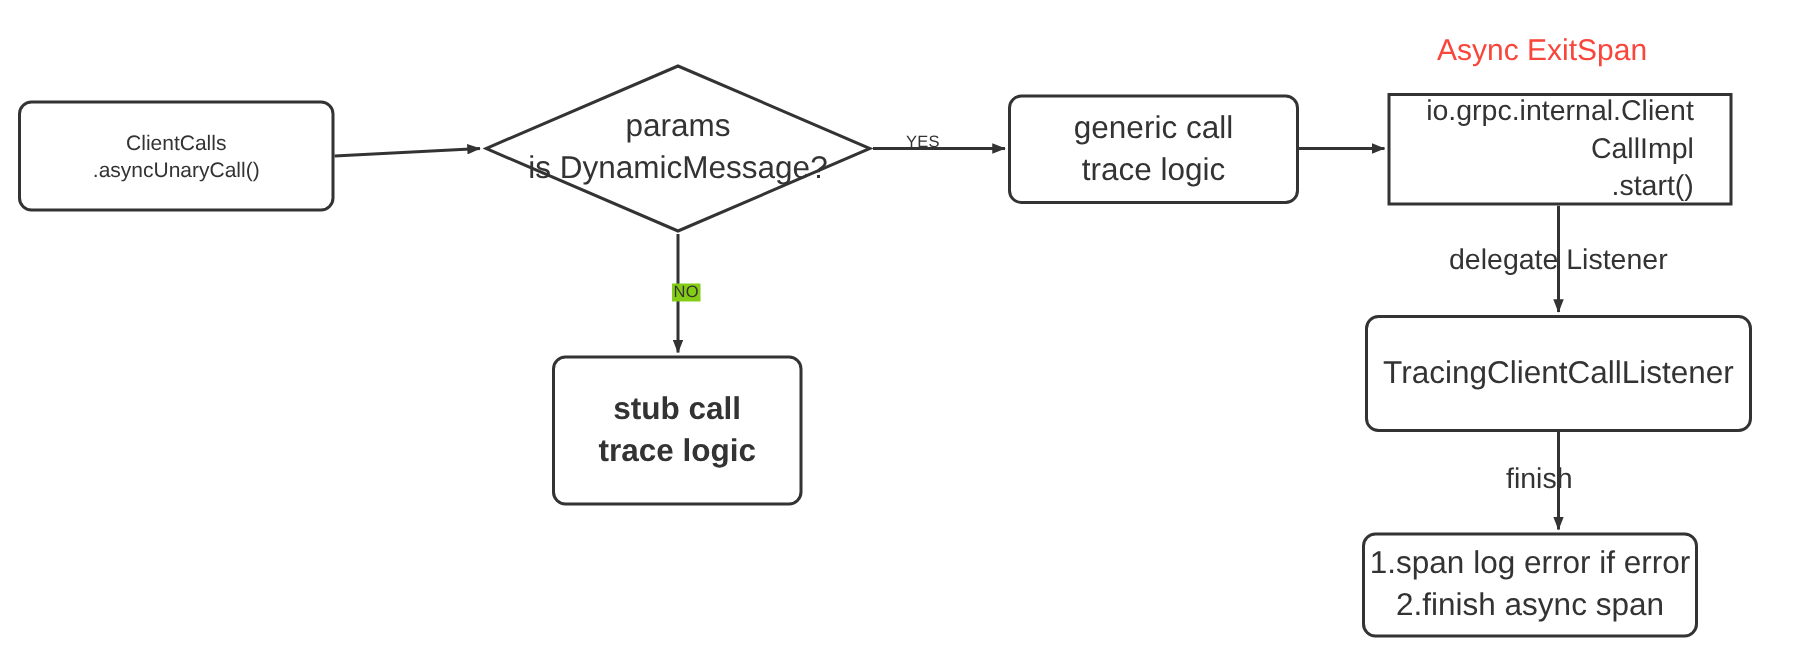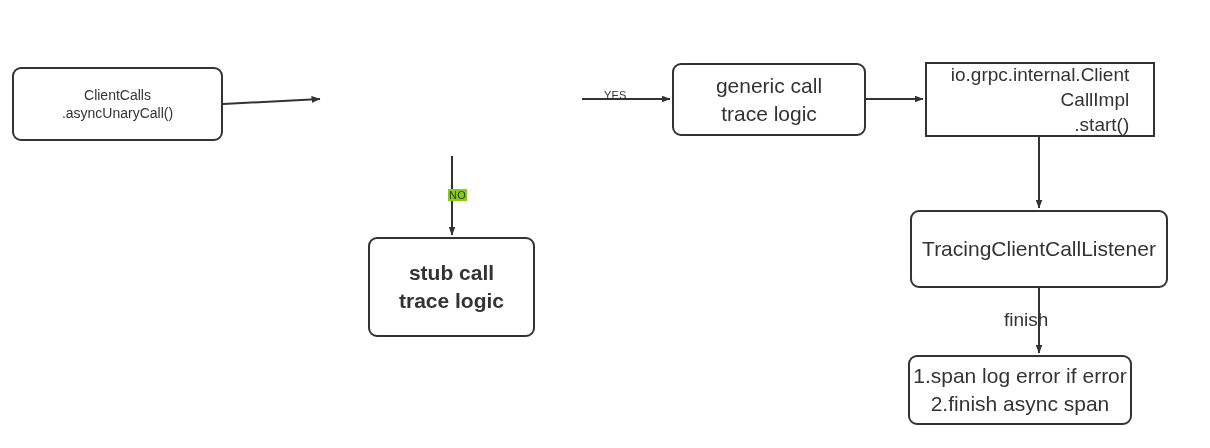--- a/index.html
+++ b/index.html
@@ -138,37 +138,46 @@
     </g>
 
     <g>
       <line x1="1039" y1="288" x2="1039" y2="353" stroke="#333333" stroke-width="2" marker-end="url(#arrowhead)"></line>
     </g>
   </svg>
 
   <div class="node rounded" id="node-client-calls">ClientCalls
 .asyncUnaryCall()</div>
 
+  <div id="node-decision">
+    <svg class="diamond-shape" viewBox="0 0 260 114" preserveAspectRatio="none" xmlns="http://www.w3.org/2000/svg">
+      <polygon points="130,2 258,57 130,112 2,57" fill="#ffffff" stroke="#333333" stroke-width="2" vector-effect="non-scaling-stroke"></polygon>
+    </svg>
+    <div class="diamond-label">params
+is DynamicMessage?</div>
+  </div>
 
   <div class="node rounded" id="node-generic-call">generic call
 trace logic</div>
 
   <div class="node rounded" id="node-stub-call">stub call
 trace logic</div>
 
   <div class="node sharp" id="node-client-call-impl">io.grpc.internal.Client
 CallImpl
 .start()</div>
 
   <div class="node rounded" id="node-tracing-listener">TracingClientCallListener</div>
 
   <div class="node rounded" id="node-finish-span">1.span log error if error
 2.finish async span</div>
 
   <div class="edge-label" id="label-yes">YES</div>
 
   <div class="edge-label" id="label-no">NO</div>
 
+  <div class="edge-label" id="label-delegate">delegate Listener</div>
 
   <div class="edge-label" id="label-onclose">finish</div>
 
+  <div id="annotation-async-exitspan">Async ExitSpan</div>
 
 </div>
 
 </body></html>

